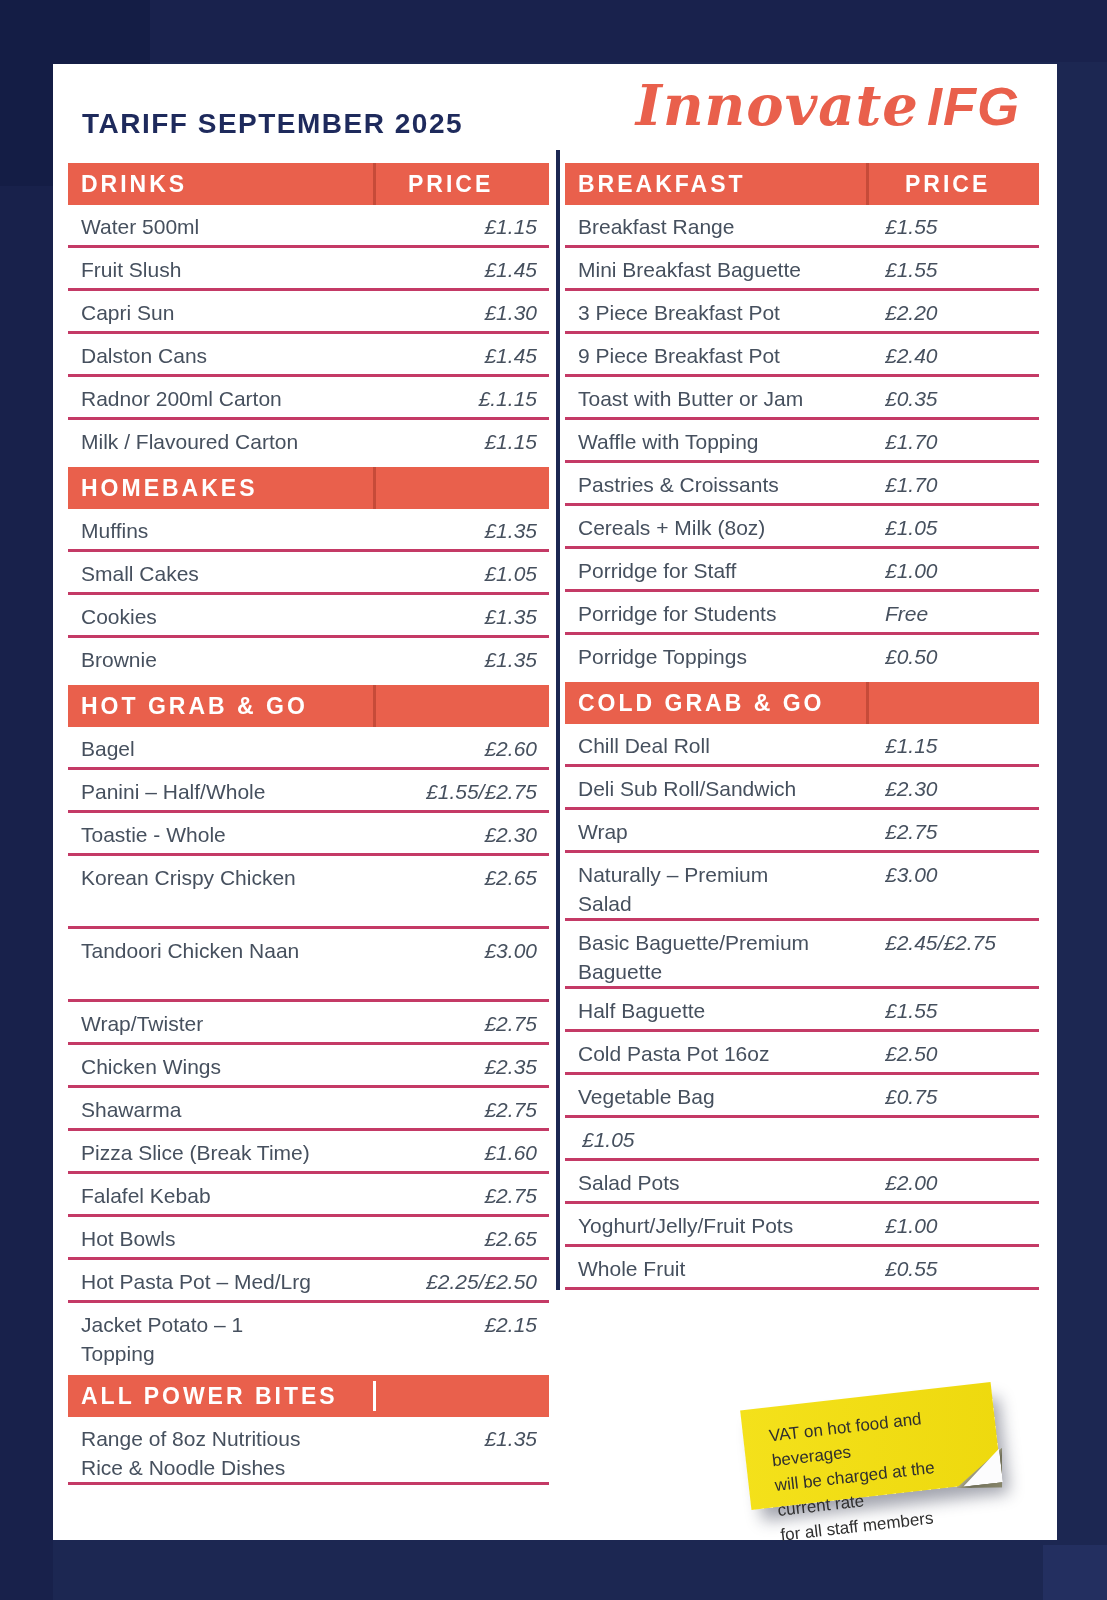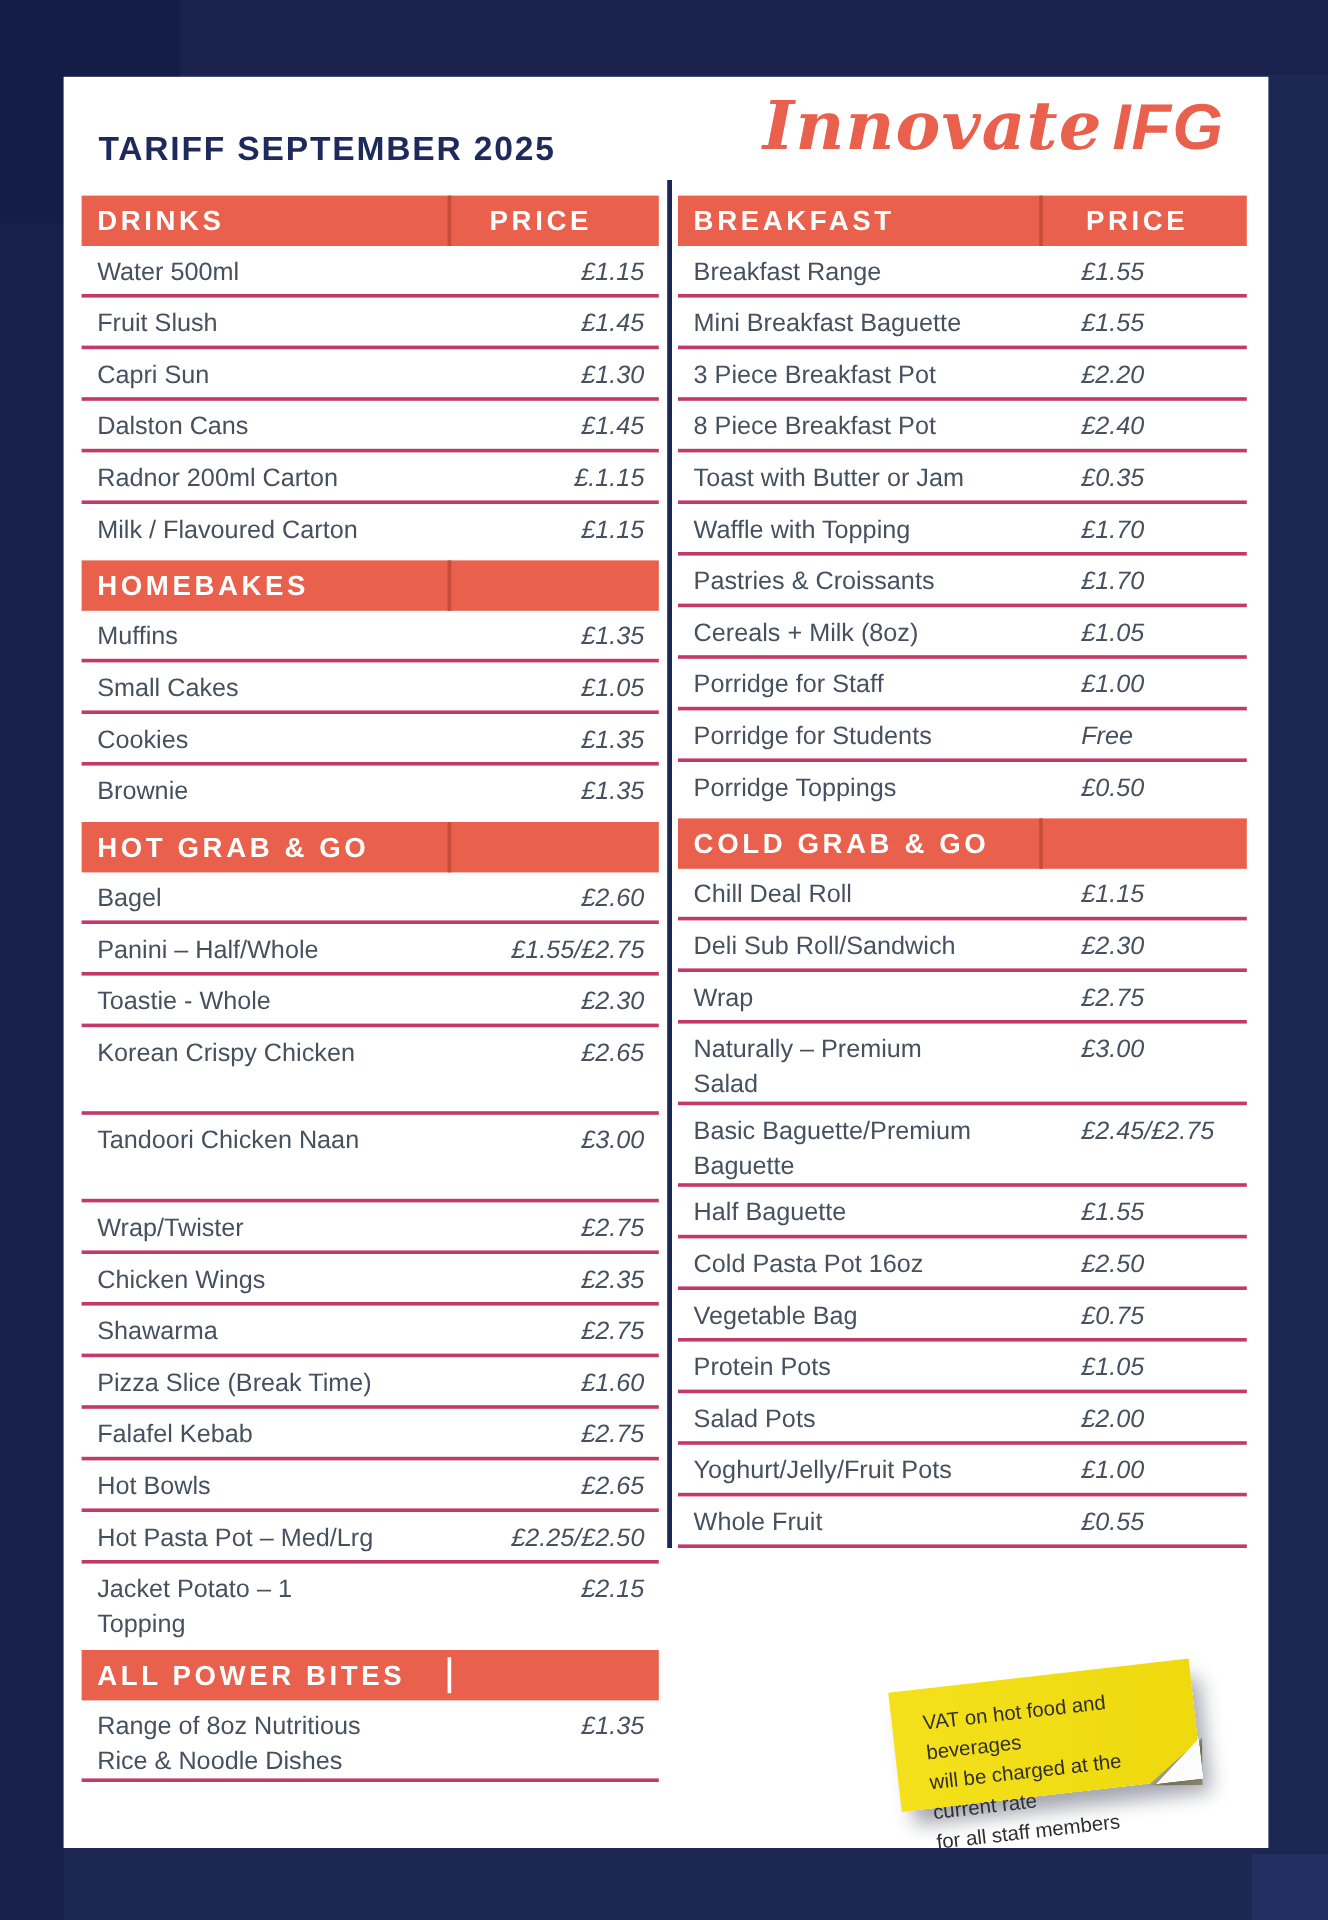--- a/index.html
+++ b/index.html
@@ -48,21 +48,21 @@
   .hdv{position:absolute;top:0;bottom:0;width:3px;background:#C64B39;}
   .col-left .hdv{left:305px;}
   .col-right .hdv{left:301px;}
   .hdv.white{background:#FFFFFF;top:6px;bottom:6px;}
   .phl{position:absolute;left:340px;top:50%;transform:translateY(-50%);}
 
   .row{
     display:flex;align-items:flex-start;
     border-bottom:3px solid #C43A66;
     min-height:43px;box-sizing:border-box;padding-top:7px;
-    font-size:21px;line-height:29px;color:#46505E;gap:16px;
+    font-size:21px;line-height:29px;color:#46505E;
   }
   .row.tall{min-height:73px;}
   .row.nb{border-bottom:none;min-height:40px;}
   .nm{width:307px;padding-left:13px;box-sizing:border-box;}
   .col-right .nm{width:303px;}
   .pr{flex:1;font-style:italic;}
   .col-left .pr{text-align:right;padding-right:12px;}
   .col-right .pr{text-align:left;padding-left:17px;}
   .nm.narrow-jacket{padding-right:120px;}
   .nm.narrow-naturally{padding-right:90px;}
@@ -250,21 +250,21 @@
           </div>
         <div class="row">
             <span class="nm">Mini Breakfast Baguette</span>
             <span class="pr">£1.55</span>
           </div>
         <div class="row">
             <span class="nm">3 Piece Breakfast Pot</span>
             <span class="pr">£2.20</span>
           </div>
         <div class="row">
-            <span class="nm">8 Piece Breakfast Pot</span>
+            <span class="nm">9 Piece Breakfast Pot</span>
             <span class="pr">£2.40</span>
           </div>
         <div class="row">
             <span class="nm">Toast with Butter or Jam</span>
             <span class="pr">£0.35</span>
           </div>
         <div class="row">
             <span class="nm">Waffle with Topping</span>
             <span class="pr">£1.70</span>
           </div>
@@ -321,21 +321,20 @@
           </div>
         <div class="row">
             <span class="nm">Cold Pasta Pot 16oz</span>
             <span class="pr">£2.50</span>
           </div>
         <div class="row">
             <span class="nm">Vegetable Bag</span>
             <span class="pr">£0.75</span>
           </div>
         <div class="row">
-            <span class="nm">Protein Pots</span>
             <span class="pr">£1.05</span>
           </div>
         <div class="row">
             <span class="nm">Salad Pots</span>
             <span class="pr">£2.00</span>
           </div>
         <div class="row">
             <span class="nm">Yoghurt/Jelly/Fruit Pots</span>
             <span class="pr">£1.00</span>
           </div>

